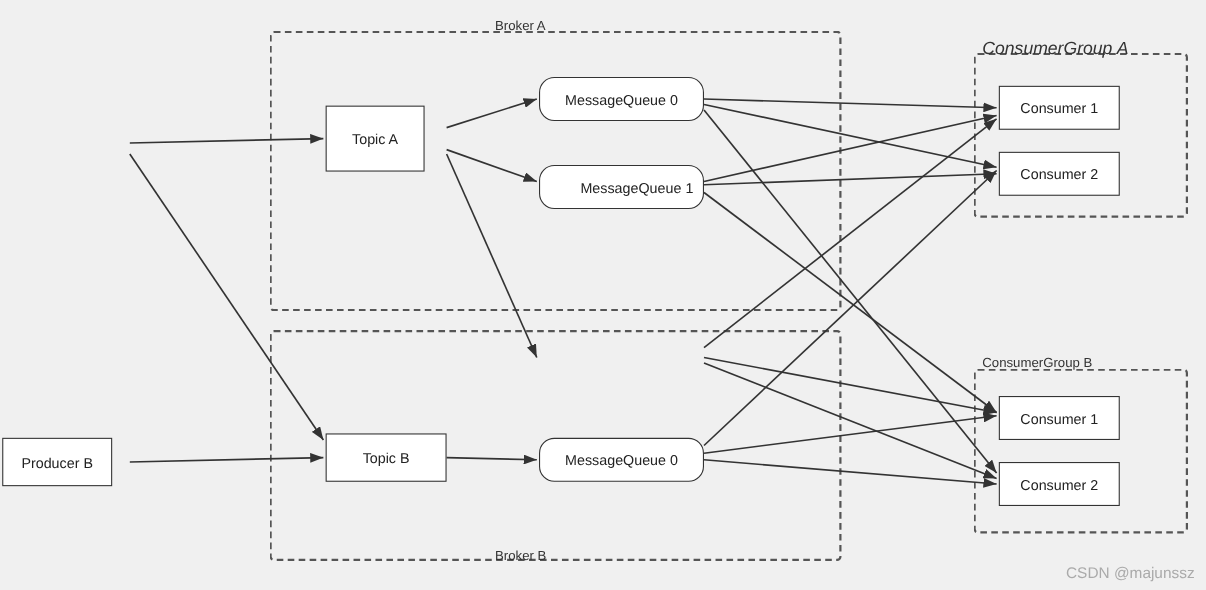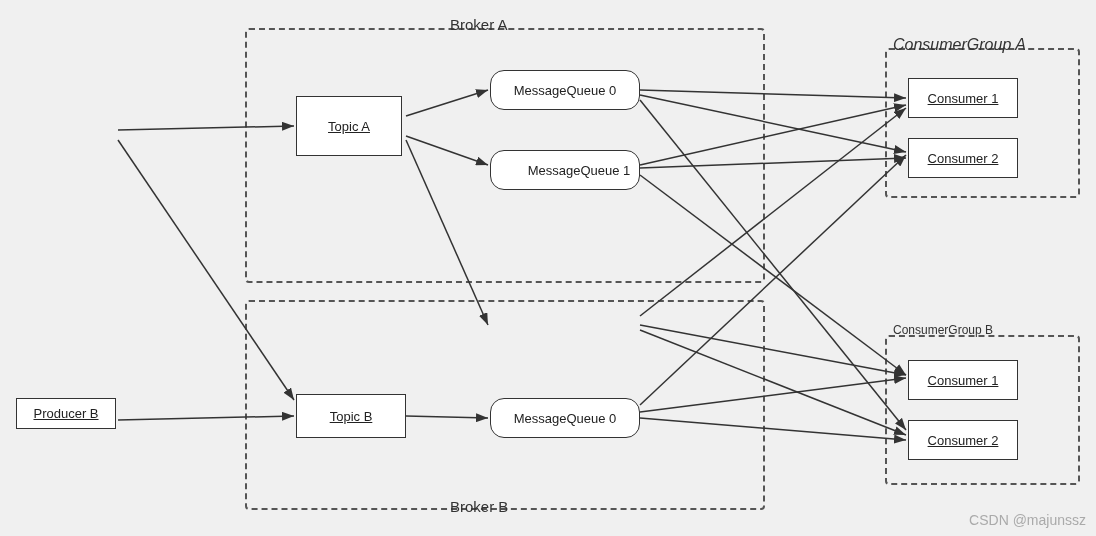--- a/index.html
+++ b/index.html
@@ -23,33 +23,32 @@
       border: 1.5px solid #333;
       display: flex;
       align-items: center;
       justify-content: center;
       font-size: 13px;
       font-weight: normal;
       color: #222;
     }
     .node-rect {
       border-radius: 0;
-      text-decoration: underline;
     }
     .node-rounded {
       border-radius: 14px;
     }
     .dashed-box {
       position: absolute;
       border: 2px dashed #555;
       border-radius: 4px;
     }
     .dashed-label {
       position: absolute;
-      font-size: 15px;
+      font-size: 12px;
       color: #333;
       background: transparent;
     }
     .watermark {
       position: absolute;
       bottom: 8px;
       right: 10px;
       font-size: 14px;
       color: #aaa;
     }
@@ -73,25 +72,25 @@
   <div class="dashed-box" style="left:245px;top:300px;width:520px;height:210px;"></div>
   <span class="dashed-label" style="left:450px;top:498px;">Broker B</span>
 
   <div class="dashed-box" style="left:885px;top:48px;width:195px;height:150px;"></div>
   <span class="dashed-label" style="left:893px;top:36px;font-size:16px;font-style:italic;">ConsumerGroup A</span>
 
   <div class="dashed-box" style="left:885px;top:335px;width:195px;height:150px;"></div>
   <span class="dashed-label" style="left:893px;top:323px;font-size:12px;">ConsumerGroup B</span>
 
 
-  <div class="node node-rect" style="left:16px;top:398px;width:100px;height:31px;">
+  <div class="node node-rect" style="left:2px;top:398px;width:100px;height:44px;">
     <span>Producer B</span>
   </div>
 
-  <div class="node node-rect" style="left:296px;top:96px;width:106px;height:60px;">
+  <div class="node node-rect" style="left:296px;top:96px;width:90px;height:60px;">
     <span>Topic A</span>
   </div>
 
   <div class="node node-rect" style="left:296px;top:394px;width:110px;height:44px;align-items:center;">
     <span>Topic B</span>
   </div>
 
   <div class="node node-rounded" style="left:490px;top:70px;width:150px;height:40px;">
     <span>MessageQueue 0</span>
   </div>

